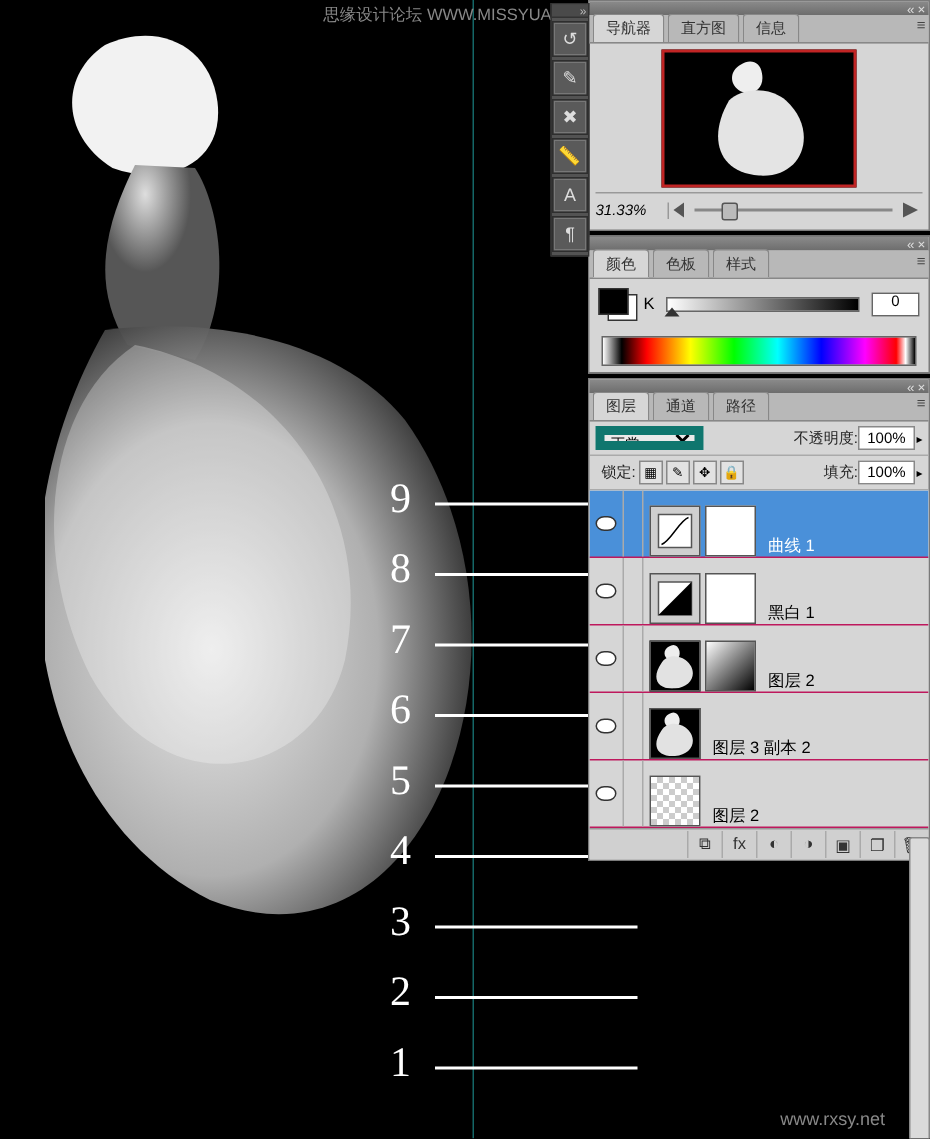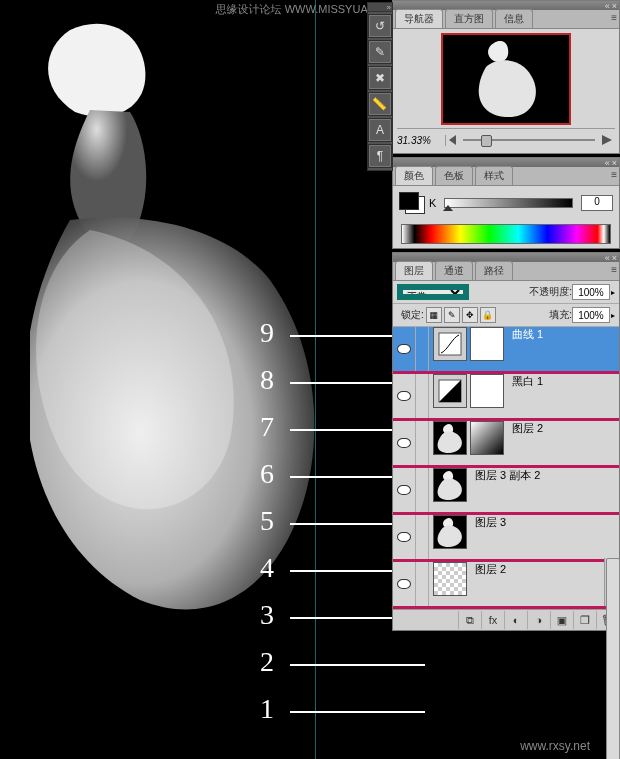--- a/index.html
+++ b/index.html
@@ -185,22 +185,22 @@
     padding:2px 4px; border-bottom:1px solid #aaa;
   }
   .lock-ic { width:14px; height:14px; border:1px solid #888; margin-left:2px; background:#e2e2e2; font-size:9px; display:flex;align-items:center;justify-content:center;}
   .layer-list {
     max-height: 420px;
     overflow:hidden;
     background:#d6d6d6;
   }
   .layer {
     height: 44px;
-    display:flex; align-items:flex-start;
-    border-bottom:3px solid #be185d;
+    display:flex; align-items:flex-end;
+    border-bottom:1px solid #be185d;
     padding:0 4px 0 0;
   }
   .layer.selected { background:#4a90d9; color:#fff; }
   .layer .vis {
     width:22px; height:100%; border-right:1px solid #aaa;
     display:flex;align-items:center;justify-content:center;
   }
   .layer .vis .eye {
     width:12px;height:8px;border:1px solid #333;border-radius:50%/60%;
     background:#fff;
@@ -465,35 +465,20 @@
             </div>
           </div>
           <span class="lname">图层 3 副本 2</span>
         </div>
         <div class="layer">
           <div class="vis">
             <div class="eye"></div>
           </div>
           <div class="link-col"></div>
           <div class="thumbs">
-            <div class="th img">
-              <svg viewBox="0 0 26 30">
-                <path d="M9 2c-4 2-4 7 0 9 3 1 8 0 7-6-1-4-4-5-7-3z" fill="#eee"></path>
-                <path d="M4 13c-7 10-3 18 9 17 12-1 16-12 7-19-6-4-13-3-16 2z" fill="#e2e2e2"></path>
-              </svg>
-            </div>
-          </div>
-          <span class="lname">图层 3</span>
-        </div>
-        <div class="layer">
-          <div class="vis">
-            <div class="eye"></div>
-          </div>
-          <div class="link-col"></div>
-          <div class="thumbs">
             <div class="th trans"></div>
           </div>
           <span class="lname">图层 2</span>
         </div>
       </div>
     <div class="layer-foot" id="layer-foot">
         <div class="lf-btn">⧉</div>
         <div class="lf-btn">fx</div>
         <div class="lf-btn">◐</div>
         <div class="lf-btn">◑</div>

